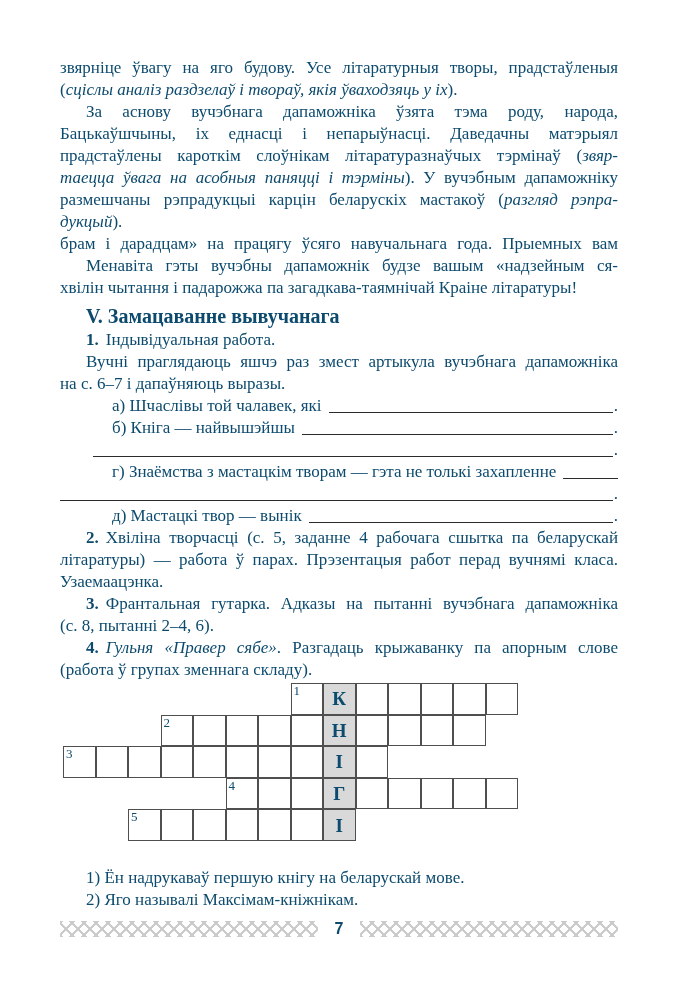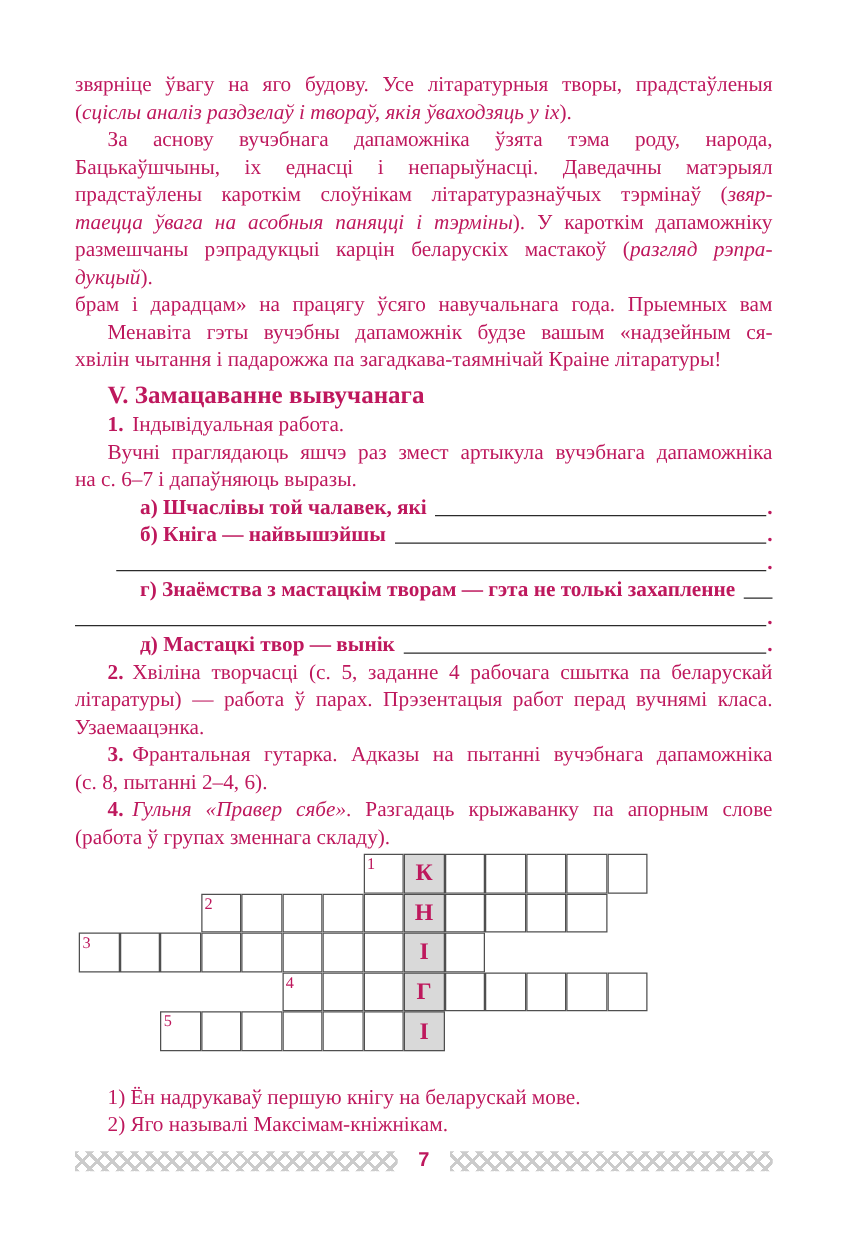--- a/index.html
+++ b/index.html
@@ -1,27 +1,27 @@
 <!DOCTYPE html>
 <html><head>
 <meta charset="utf-8">
 <style>
   html,body { margin:0; padding:0; background:#ffffff; }
   .page {
     position:relative; width:680px; height:1000px; background:#fff; overflow:hidden;
-    font-family:"Liberation Serif", serif; font-size:17px; line-height:22px; color:#be185d;
+    font-family:"Liberation Serif", serif; font-size:17px; line-height:22px; color:#0c4a6e;
   }
   .content { position:absolute; left:60px; top:57px; width:558px; }
   .line { text-align:justify; }
   .jl { text-align-last:justify; }
   .ind { text-indent:26px; }
   .heading { font-weight:bold; font-size:20px; text-indent:26px; margin-top:6px; margin-bottom:2px; }
   b.num { font-weight:bold; margin-right:7px; }
   i { font-style:italic; }
-  .fill { display:flex; align-items:flex-start; padding-left:26px;font-weight:bold; }
+  .fill { display:flex; align-items:flex-start; padding-left:26px; }
   .fill .txt { white-space:pre; }
   .blank { flex:1 1 auto; align-self:flex-end; height:0; border-bottom:1.5px solid #2b2b2b; margin:0 0 4px 7px; }
   .fill.noind { padding-left:0; }
   .blank.full { margin-left:0; }
   .dot { margin-left:1px; }
 
   .cw-wrap { position:relative; margin-left:3px; margin-top:2px; height:162px; }
   .cw-row { position:absolute; display:flex; }
   .cw-cell {
     width:32.5px; height:31.6px; box-sizing:border-box; border:1px solid #4f4f4f;
@@ -51,21 +51,21 @@
 
     <div>
       <div class="line jl">звярніце ўвагу на яго будову. Усе літаратурныя творы, прадстаўленыя</div>
       <div class="line"><span>(</span><i>сціслы аналіз раздзелаў і твораў, якія ўваходзяць у іх</i><span>).</span></div>
     </div>
 
     <div>
       <div class="line jl ind">За аснову вучэбнага дапаможніка ўзята тэма роду, народа,</div>
       <div class="line jl">Бацькаўшчыны, іх еднасці і непарыўнасці. Даведачны матэрыял</div>
       <div class="line jl"><span>прадстаўлены кароткім слоўнікам літаратуразнаўчых тэрмінаў (</span><i>звяр-</i></div>
-      <div class="line jl"><i>таецца ўвага на асобныя паняцці і тэрміны</i><span>). У кароткім дапаможніку</span></div>
+      <div class="line jl"><i>таецца ўвага на асобныя паняцці і тэрміны</i><span>). У вучэбным дапаможніку</span></div>
       <div class="line jl"><span>размешчаны рэпрадукцыі карцін беларускіх мастакоў (</span><i>разгляд рэпра-</i></div>
       <div class="line"><i>дукцый</i><span>).</span></div>
     </div>
 
     <div>
       <div class="line jl">брам і дарадцам» на працягу ўсяго навучальнага года. Прыемных вам</div>
       <div class="line jl ind">Менавіта гэты вучэбны дапаможнік будзе вашым «надзейным ся-</div>
       <div class="line">хвілін чытання і падарожжа па загадкава-таямнічай Краіне літаратуры!</div>
     </div>
 

